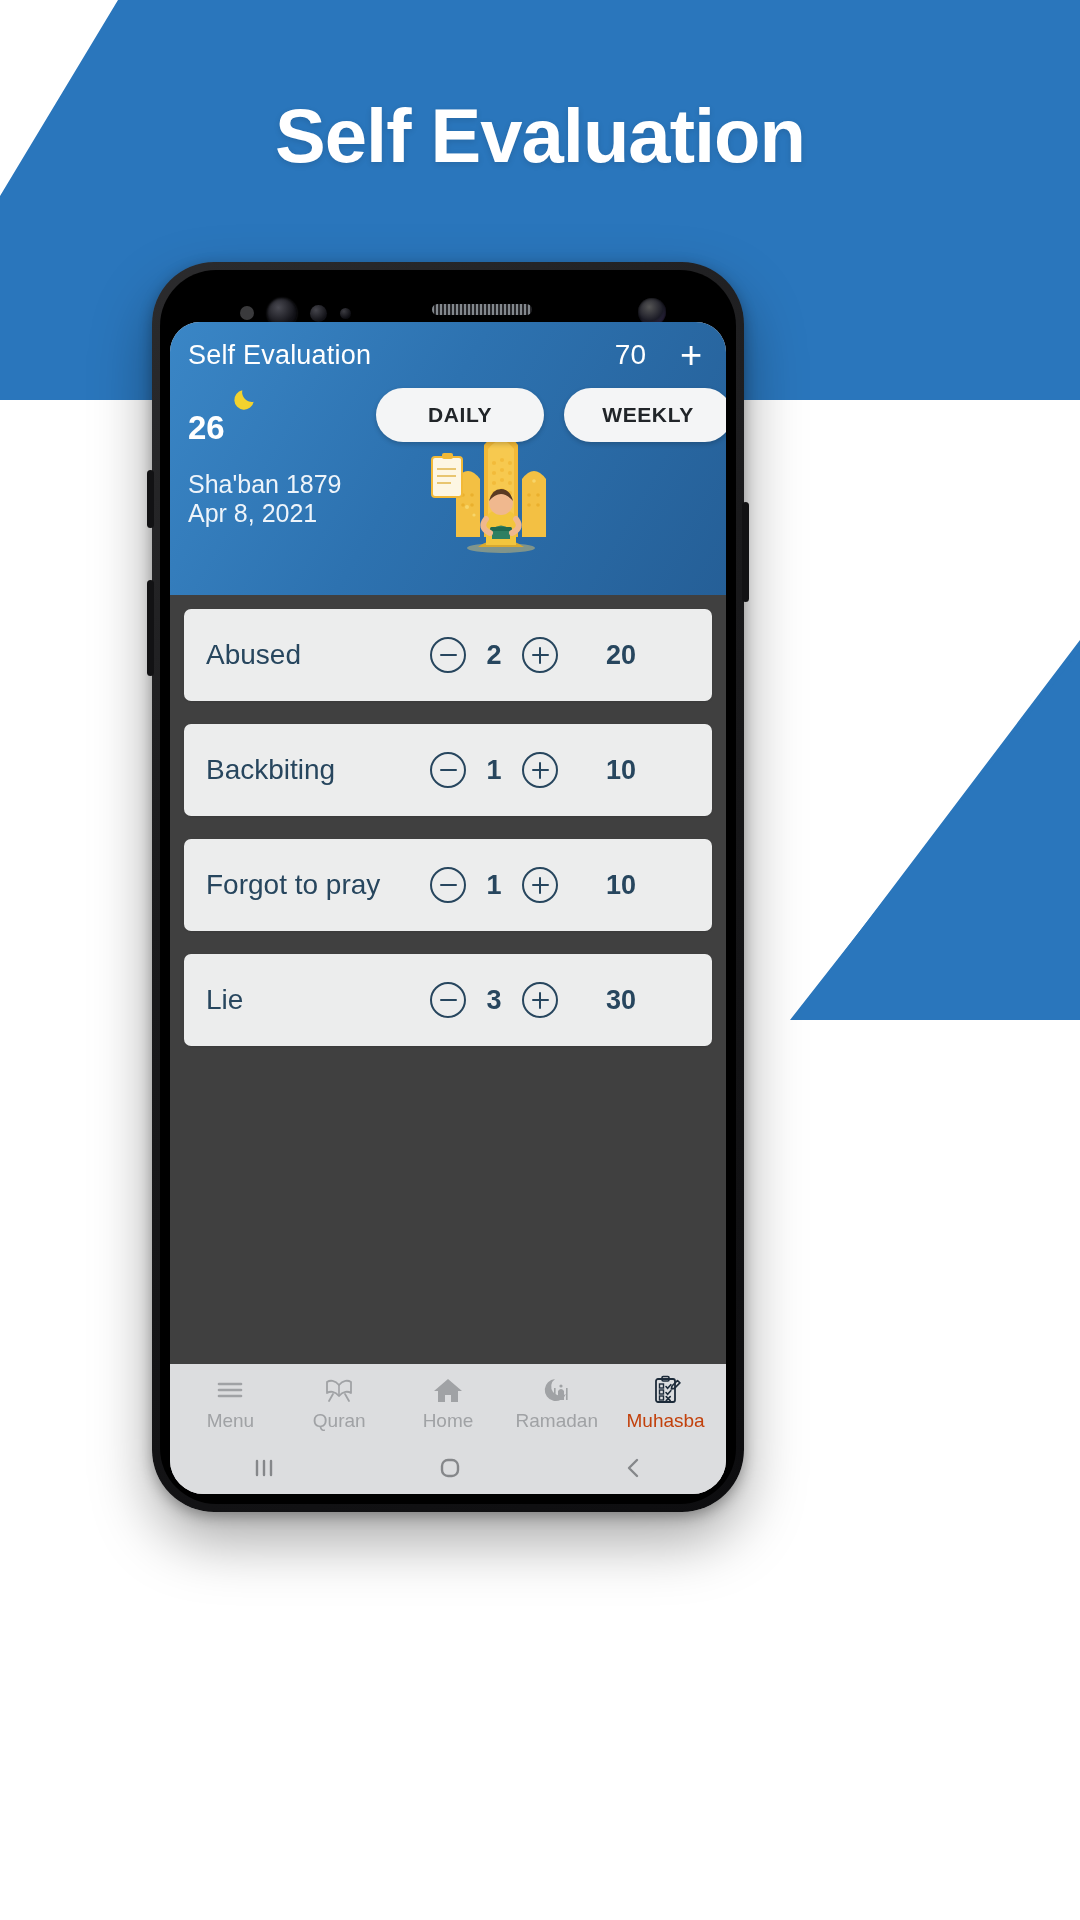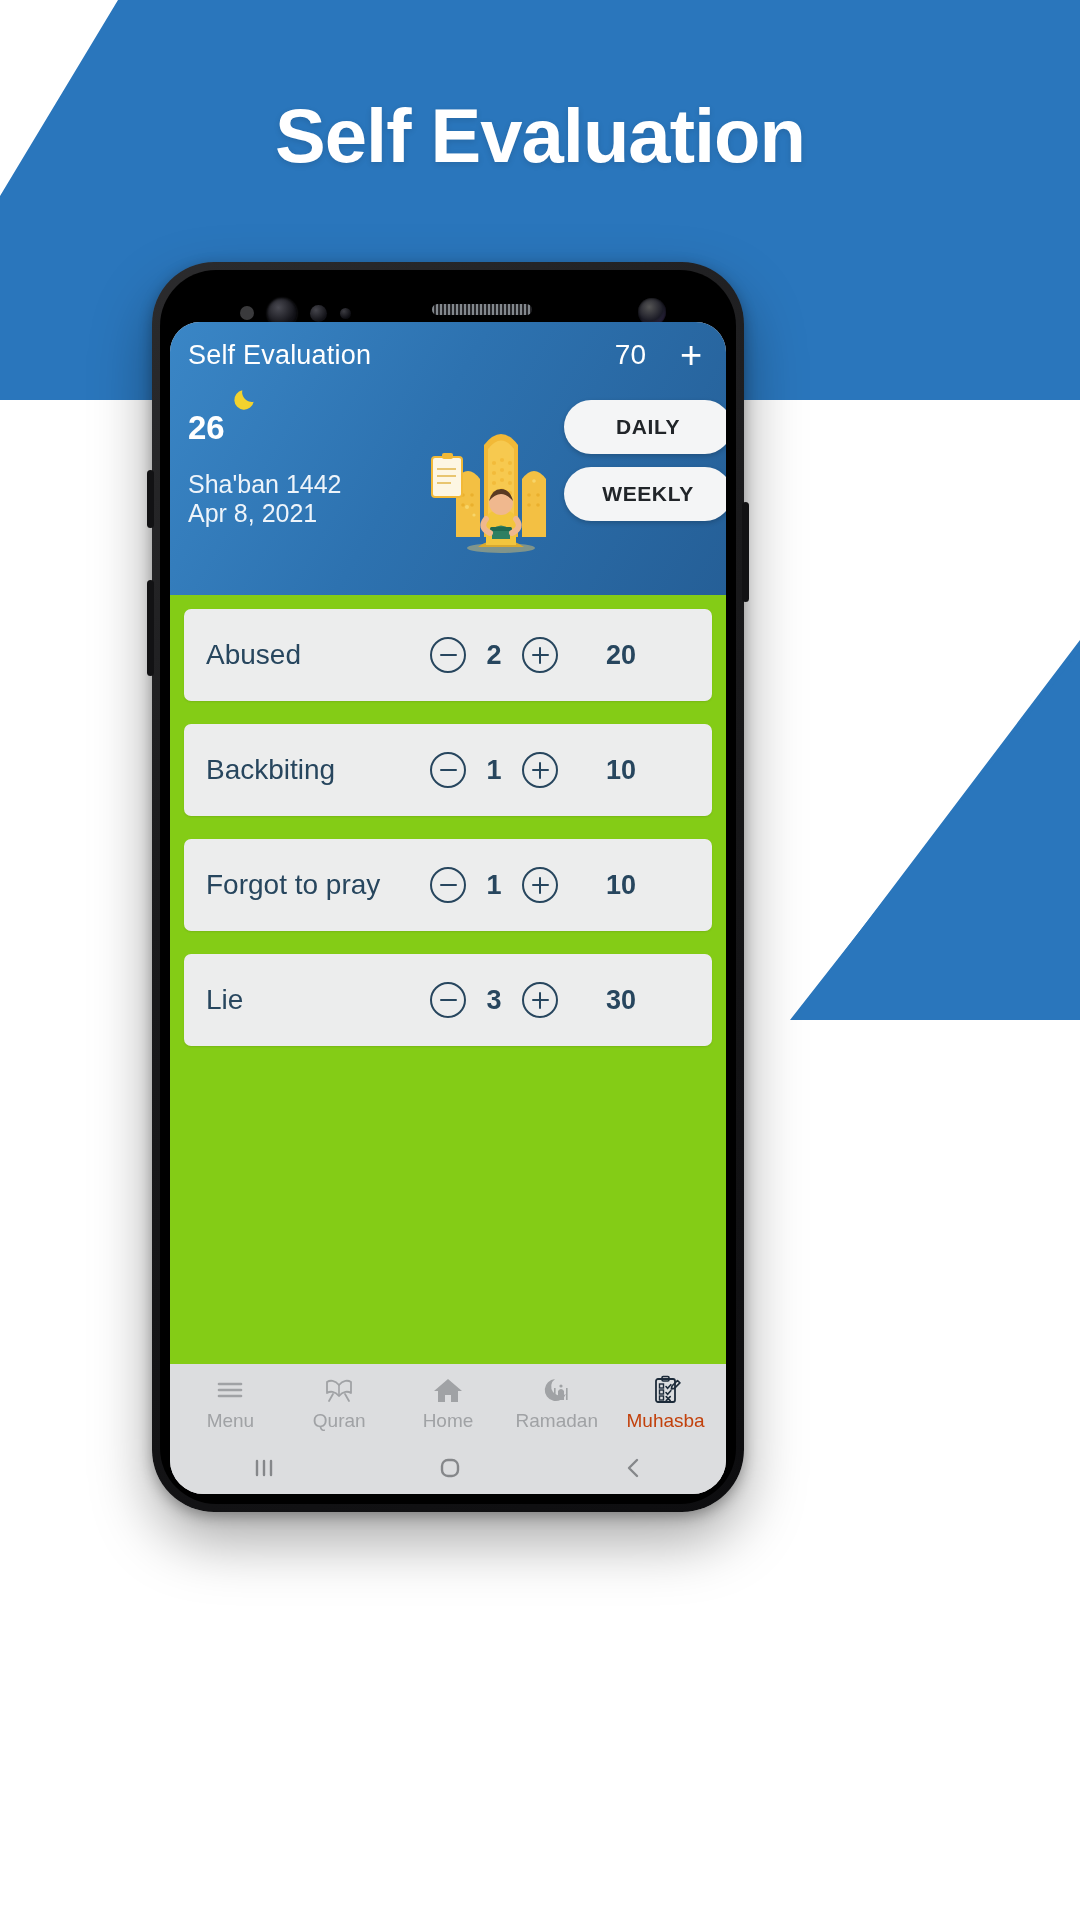--- a/index.html
+++ b/index.html
@@ -113,33 +113,33 @@
   }
   .hijri-num{color:#fff;font-size:33px;font-weight:700;line-height:1;margin-top:21px;}
   .moon-icon{width:26px;height:26px;margin-top:-4px;}
   .hijri-month{color:#eef4fa;font-size:25px;margin-top:26px;font-weight:400;}
   .greg-date{color:#eef4fa;font-size:25px;font-weight:400;}
 
   .hdr-illus{
     position:absolute;left:236px;bottom:10px;width:190px;height:170px;
   }
   .hdr-right{
-    position:absolute;right:-6px;top:20px;display:flex;flex-direction:column;gap:13px;z-index:4;
+    position:absolute;right:-6px;top:8px;display:flex;flex-direction:row;gap:20px;z-index:4;
   }
   .pill{
     background:#f4f5f6;color:#212529;border:none;
     font-family:"Liberation Sans",sans-serif;
     font-size:21px;font-weight:700;letter-spacing:.6px;
     padding:15px 34px;border-radius:34px;min-width:168px;text-align:center;
     box-shadow:0 2px 5px rgba(0,0,0,.2);cursor:pointer;
   }
 
   
   .list-area{
-    flex:1 1 auto;background:#84cc16;padding:14px 14px 0 14px;overflow:hidden;
+    flex:1 1 auto;background:#404040;padding:14px 14px 0 14px;overflow:hidden;
   }
   .row{
     background:#eceded;border-radius:7px;height:92px;margin-bottom:23px;
     display:flex;align-items:center;padding:0 22px;
     box-shadow:0 1px 2px rgba(0,0,0,.10);
   }
   .row-label{
     color:#27465e;font-size:28px;flex:1 1 auto;white-space:nowrap;
   }
   .ctl{
@@ -218,21 +218,21 @@
 
         <div class="header-body">
 
           <div class="hdr-left">
             <div class="hijri-day">
               <span class="hijri-num">26</span>
               <svg class="moon-icon" viewBox="0 0 24 24">
                 <path d="M20 14.5A9 9 0 0 1 9.5 4a9 9 0 1 0 10.5 10.5z" fill="#f2d22e"></path>
               </svg>
             </div>
-            <div class="hijri-month">Sha'ban 1442</div>
+            <div class="hijri-month">Sha'ban 1879</div>
             <div class="greg-date">Apr 8, 2021</div>
           </div>
 
           <svg class="hdr-illus" viewBox="0 0 190 170">
 
             <path d="M78 30 q17 -22 34 0 v92 h-34 z" fill="#f2b937"></path>
             <path d="M82 34 q13 -17 26 0 v86 h-26 z" fill="#f7c94f"></path>
             <g fill="#f2b937" opacity="0.85">
               <circle cx="88" cy="48" r="2.1"></circle>
                 <circle cx="96" cy="45" r="2.1"></circle>

